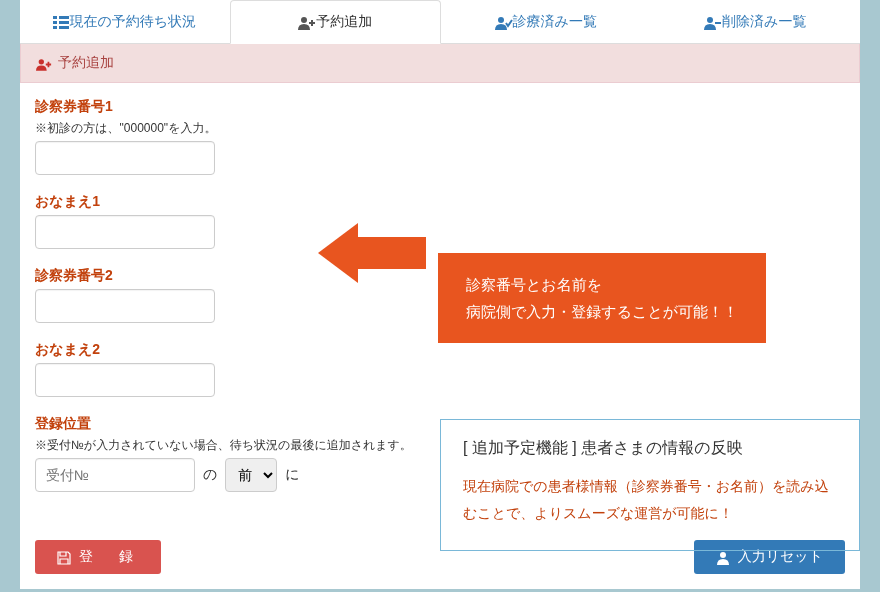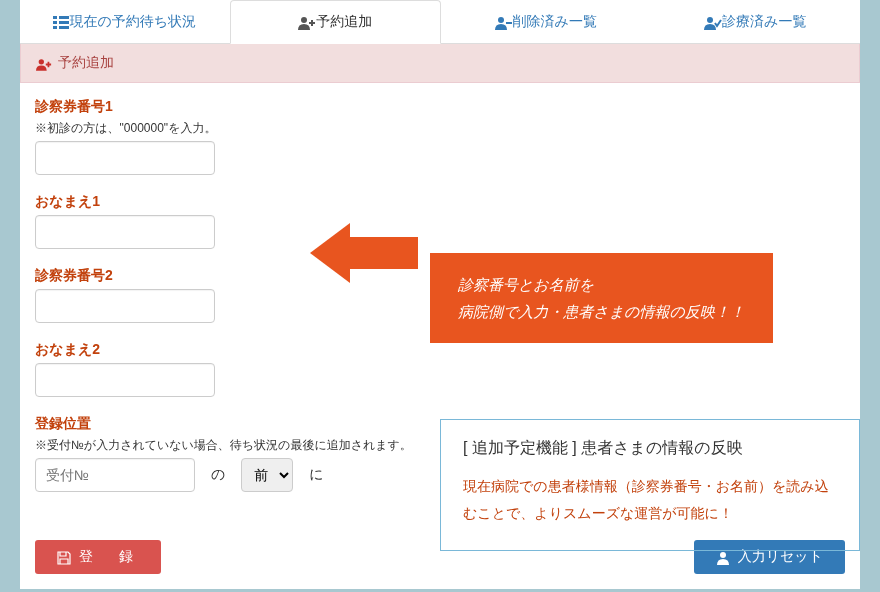--- a/index.html
+++ b/index.html
@@ -12,29 +12,29 @@
 .tab-icon { font-size: 14px; }
 .icon-blue { color: #337ab7; }
 .icon-red { color: #c9302c; }
 .icon-dark { color: #555; }
 .panel-header { background: #f2dede; color: #a94442; padding: 10px 15px; border: 1px solid #ebccd1; border-top: none; display: flex; align-items: center; gap: 6px; }
 .form-body { padding: 15px; position: relative; }
 .form-group { margin-bottom: 18px; }
 .form-group label.main { font-weight: bold; display: block; margin-bottom: 4px; color: #c2410c; }
 .form-group .hint { font-size: 12px; color: #333; display: block; margin-bottom: 4px; }
 .form-control { border: 1px solid #ccc; border-radius: 4px; padding: 6px 10px; font-size: 14px; height: 34px; width: 180px; box-shadow: inset 0 1px 1px rgba(0,0,0,0.05); }
-.arrow-callout { position: absolute; left: 300px; top: 170px; display: flex; align-items: center; font-style: italic; }
+.arrow-callout { position: absolute; left: 308px; top: 170px; display: flex; align-items: center; }
 .arrow-shape { position: absolute; left: 0; top: -30px; }
 .arrow-body { background: #e8551f; width: 70px; height: 32px; position: absolute; left: 28px; top: 14px; }
 .arrow-head { width: 0; height: 0; border-top: 30px solid transparent; border-bottom: 30px solid transparent; border-right: 40px solid #e8551f; position: absolute; left: -10px; top: 0; }
 .callout-text { background: #e8551f; color: #fff; padding: 18px 28px; font-size: 15px; line-height: 1.8; margin-left: 110px; white-space: nowrap; }
 .info-box { border: 1px solid #7ab8d8; position: absolute; left: 420px; top: 336px; width: 420px; padding: 18px 22px 24px; }
 .info-box .title { font-size: 16px; color: #333; margin-bottom: 14px; font-weight: normal; }
 .info-box .body { font-size: 14px; color: #c2410c; line-height: 1.9; }
-.position-row { display: flex; align-items: center; gap: 16px; }
+.position-row { display: flex; align-items: center; gap: 8px; }
 .position-row .txt { font-size: 14px; }
 .select-control { border: 1px solid #ccc; border-radius: 4px; padding: 6px 8px; font-size: 14px; height: 34px; }
 .footer { display: flex; justify-content: space-between; padding: 15px; align-items: center; }
 .btn { border: none; border-radius: 3px; padding: 8px 22px; font-size: 14px; cursor: pointer; display: inline-flex; align-items: center; gap: 8px; color: #fff; }
 .btn-danger { background: #d9534f; }
 .btn-primary { background: #337ab7; }
 .btn-label { letter-spacing: 6px; }
 svg { display: inline-block; vertical-align: middle; }
 </style>
 </head>
@@ -64,34 +64,34 @@
             <path d="M14 4 L14 10 M11 7 L17 7" stroke="currentColor" stroke-width="2"></path>
           </svg>
       </span>
       <span>予約追加</span>
     </div>
     <div class="tab">
       <span class="tab-icon icon-blue">
         <svg width="18" height="14" viewBox="0 0 18 14">
             <circle cx="6" cy="4" r="3" fill="currentColor"></circle>
             <path d="M0 14 Q0 8 6 8 Q12 8 12 14 Z" fill="currentColor"></path>
-            <path d="M11 7 L17 7" stroke="currentColor" stroke-width="2"></path>
+            <path d="M11 7 L13 10 L17 4" stroke="currentColor" stroke-width="2" fill="none"></path>
           </svg>
       </span>
-      <span>削除済み一覧</span>
+      <span>診療済み一覧</span>
     </div>
     <div class="tab">
       <span class="tab-icon icon-blue">
         <svg width="18" height="14" viewBox="0 0 18 14">
             <circle cx="6" cy="4" r="3" fill="currentColor"></circle>
             <path d="M0 14 Q0 8 6 8 Q12 8 12 14 Z" fill="currentColor"></path>
-            <path d="M11 7 L13 10 L17 4" stroke="currentColor" stroke-width="2" fill="none"></path>
+            <path d="M11 7 L17 7" stroke="currentColor" stroke-width="2"></path>
           </svg>
       </span>
-      <span>診療済み一覧</span>
+      <span>削除済み一覧</span>
     </div>
   </div>
 
   <div class="panel-header">
     <span class="icon-red">
       <svg width="16" height="13" viewBox="0 0 18 14">
           <circle cx="6" cy="4" r="3" fill="currentColor"></circle>
           <path d="M0 14 Q0 8 6 8 Q12 8 12 14 Z" fill="currentColor"></path>
           <path d="M14 4 L14 10 M11 7 L17 7" stroke="currentColor" stroke-width="2"></path>
         </svg>
@@ -135,21 +135,21 @@
       </div>
     </div>
 
     <div class="arrow-callout">
       <div class="arrow-shape">
         <div class="arrow-head"></div>
         <div class="arrow-body"></div>
       </div>
       <div class="callout-text">
         <div>診察番号とお名前を</div>
-        <div>病院側で入力・患者さまの情報の反映！！</div>
+        <div>病院側で入力・登録することが可能！！</div>
       </div>
     </div>
 
     <div class="info-box">
       <div class="title">[ 追加予定機能 ] 患者さまの情報の反映</div>
       <div class="body">現在病院での患者様情報（診察券番号・お名前）を読み込むことで、よりスムーズな運営が可能に！</div>
     </div>
 
   </div>
 

